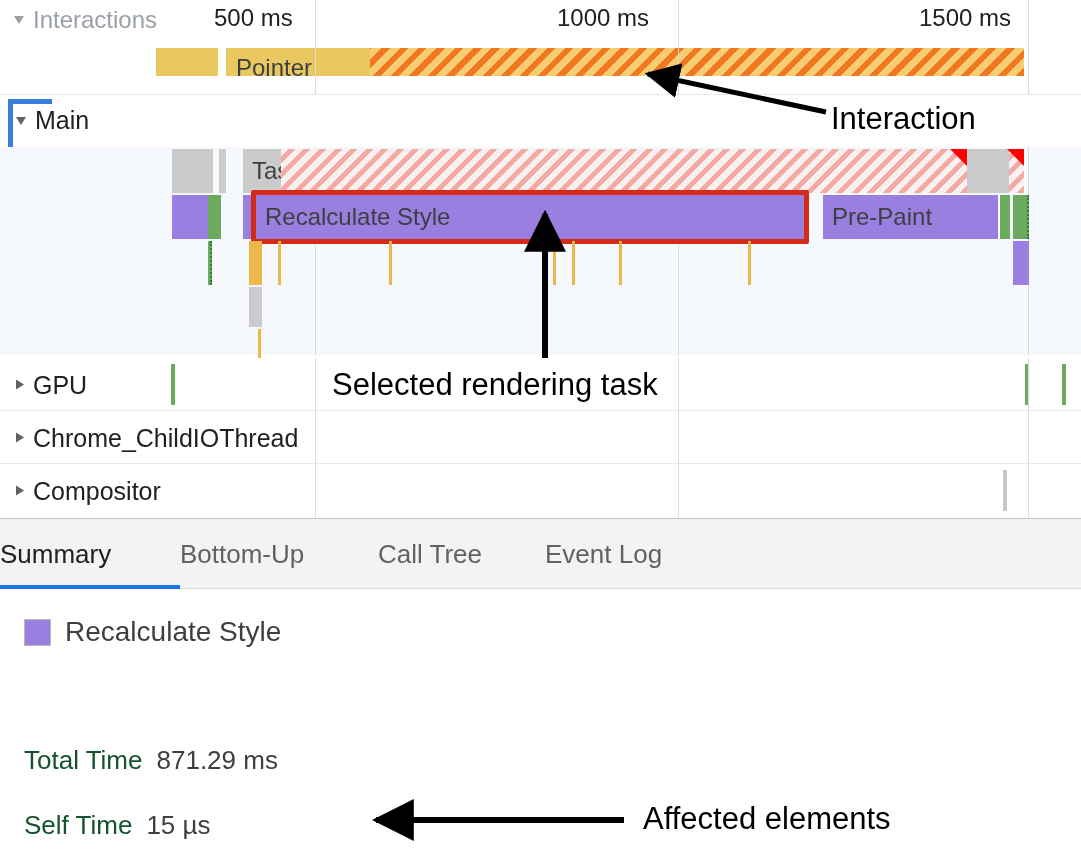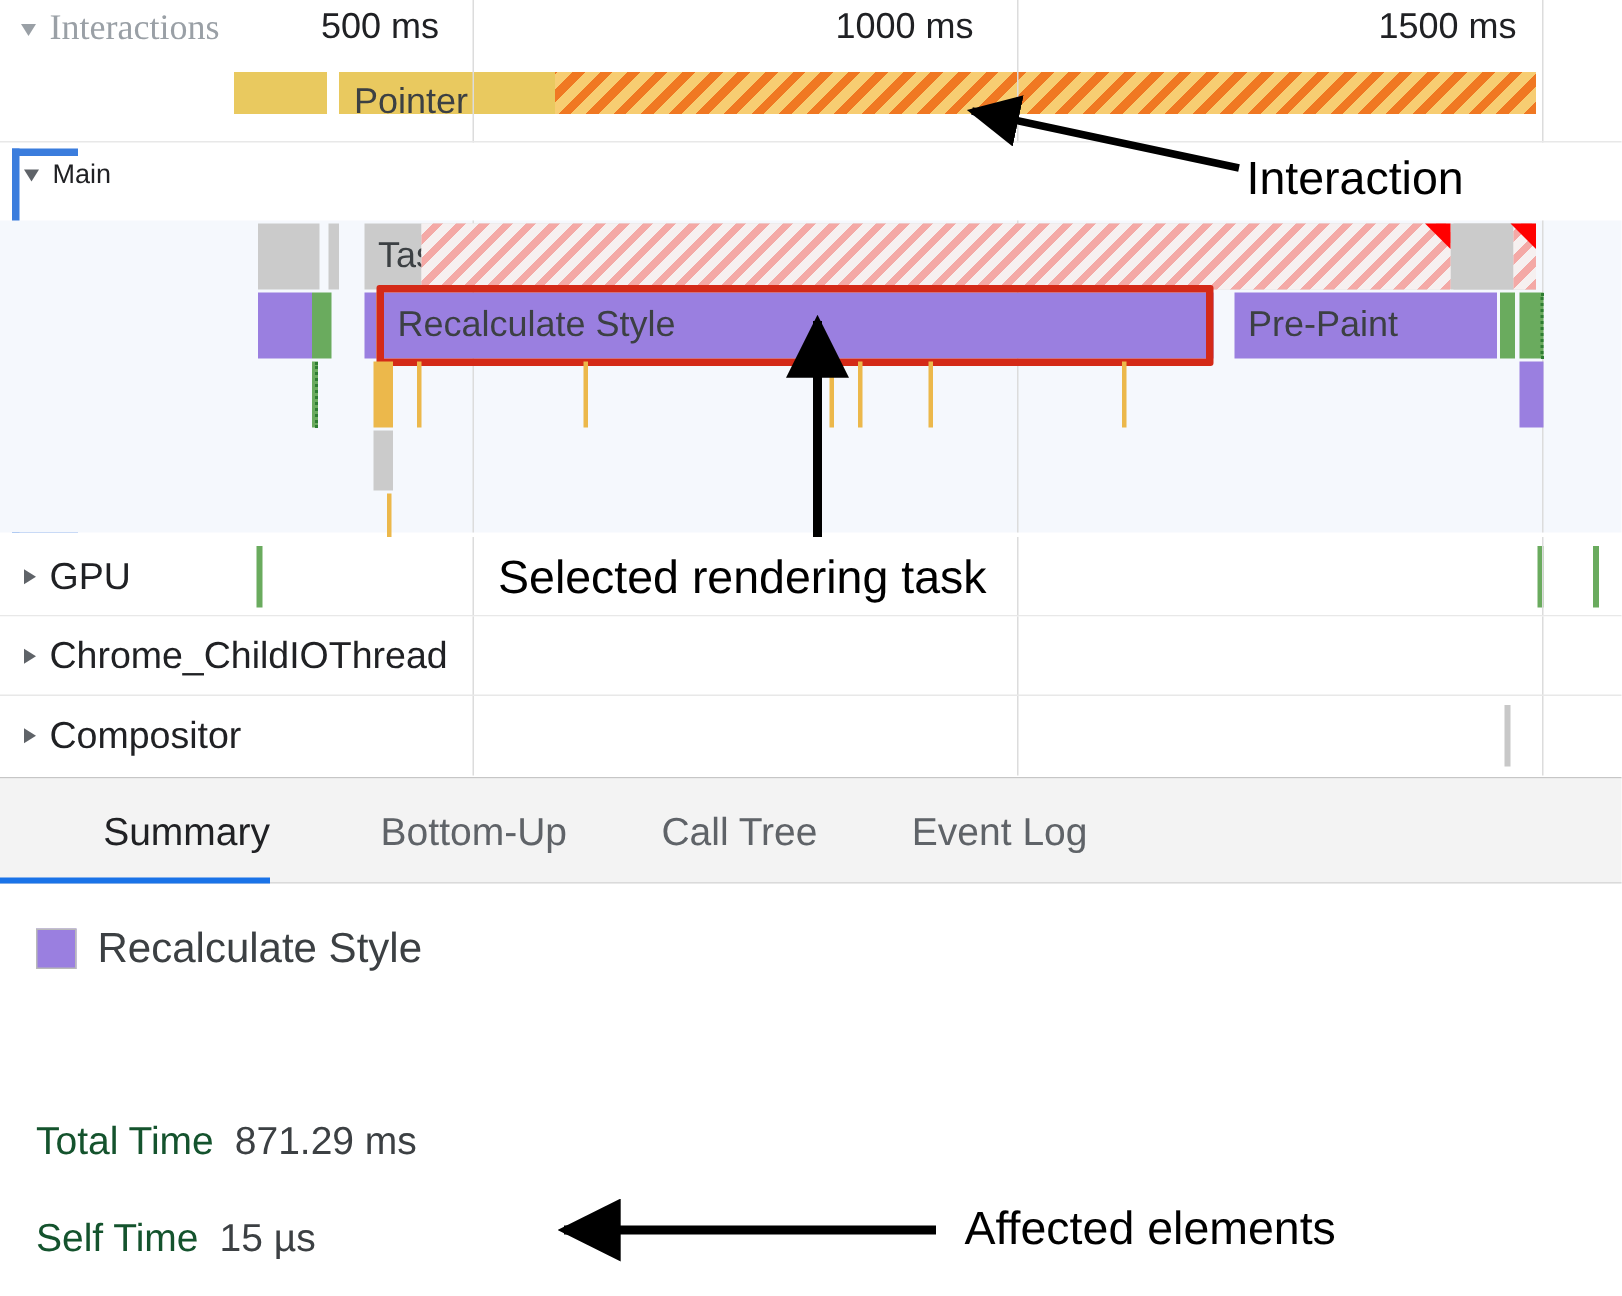--- a/index.html
+++ b/index.html
@@ -10,35 +10,35 @@
   .tri-right{width:0;height:0;border-left:8px solid #5f6368;border-top:5px solid transparent;border-bottom:5px solid transparent;}
   .tri-down{width:0;height:0;border-top:8px solid #9aa0a6;border-left:5px solid transparent;border-right:5px solid transparent;}
   .tri-down-dark{border-top-color:#5f6368;}
 
   
   #ruler{position:absolute;left:0;top:0;width:857px;height:37px;background:#fff;}
   #ruler .tick{position:absolute;top:4px;font-size:24px;color:#202124;white-space:nowrap;}
 
   
   #interactions-track{position:absolute;left:0;top:0;width:1081px;height:95px;}
-  #interactions-label{position:absolute;left:14px;top:6px;display:flex;align-items:center;gap:9px;font-family:Liberation Serif, serif;}
+  #interactions-label{position:absolute;left:14px;top:6px;display:flex;align-items:center;gap:9px;}
   #interactions-label .txt{font-size:24px;color:#9aa0a6;}
   .int-bar{position:absolute;top:48px;height:28px;}
   .int-yellow{background:#e9c95f;}
   .int-hatch{
     background-color:#f6c162;
     background-image:repeating-linear-gradient(-45deg,#f07822 0 6px,#f7cd72 6px 13px);
   }
   .int-bar .lbl{position:absolute;left:10px;top:6px;font-size:24px;color:#3c4043;}
 
   
   #main-track{position:absolute;left:0;top:97px;width:1081px;height:258px;}
   #main-head{position:absolute;left:0;top:0;width:1081px;height:50px;background:#fff;}
   #main-label{position:absolute;left:16px;top:9px;display:flex;align-items:center;gap:9px;}
-  #main-label .txt{font-size:18px;color:#202124;text-align:right;}
+  #main-label .txt{font-size:25px;color:#202124;text-align:right;}
   #main-body{position:absolute;left:0;top:50px;width:1081px;height:208px;background:#f5f8fd;}
   .sel-bracket{position:absolute;background:#3b7ddd;}
 
   .fblock{position:absolute;box-sizing:border-box;}
   .fblock .fl{position:absolute;left:9px;top:50%;transform:translateY(-50%);font-size:24px;color:#3c4043;white-space:nowrap;}
   .c-grey{background:#cbcbcb;}
   .c-purple{background:#9a7fe0;}
   .c-green{background:#6aab5e;}
   .c-orange{background:#ecb84b;}
   .c-hatch-red{
@@ -53,21 +53,21 @@
   .ltrack{position:absolute;left:0;width:1081px;background:#fff;}
   .ltrack .lbl{position:absolute;left:16px;top:50%;transform:translateY(-50%);display:flex;align-items:center;gap:9px;}
   .ltrack .lbl .txt{font-size:25px;color:#202124;white-space:nowrap;}
 
   
   .anno-text{position:absolute;font-size:31px;color:#000;white-space:nowrap;}
 
   
   #drawer{position:absolute;left:0;top:518px;width:1081px;height:346px;background:#fff;border-top:1px solid #c6c6c6;box-sizing:border-box;}
   #tabbar{position:absolute;left:0;top:0;width:1081px;height:70px;background:#f3f3f3;border-bottom:1px solid #dadada;box-sizing:border-box;}
-  .tab{position:absolute;top:0;height:70px;display:flex;align-items:center;justify-content:flex-end;font-size:26px;color:#5f6368;cursor:pointer;}
+  .tab{position:absolute;top:0;height:70px;display:flex;align-items:center;justify-content:flex-start;font-size:26px;color:#5f6368;cursor:pointer;}
   .tab.active{color:#202124;}
   .tab.active::after{content:"";position:absolute;left:0;right:0;bottom:0;height:4px;background:#1a73e8;}
   #summary-body{position:absolute;left:0;top:71px;width:1081px;bottom:0;background:#fff;}
   #sum-title{position:absolute;left:24px;top:26px;display:flex;align-items:center;gap:14px;}
   #sum-swatch{width:27px;height:27px;background:#9a7fe0;border:1px solid #b9b9b9;box-sizing:border-box;}
   #sum-title .txt{font-size:28px;color:#3c4043;}
   .sum-row{position:absolute;left:24px;font-size:26px;color:#5f6368;white-space:nowrap;}
   .sum-row .k{color:#14532d;}
   .sum-row .v{color:#3c4043;margin-left:14px;}
 

